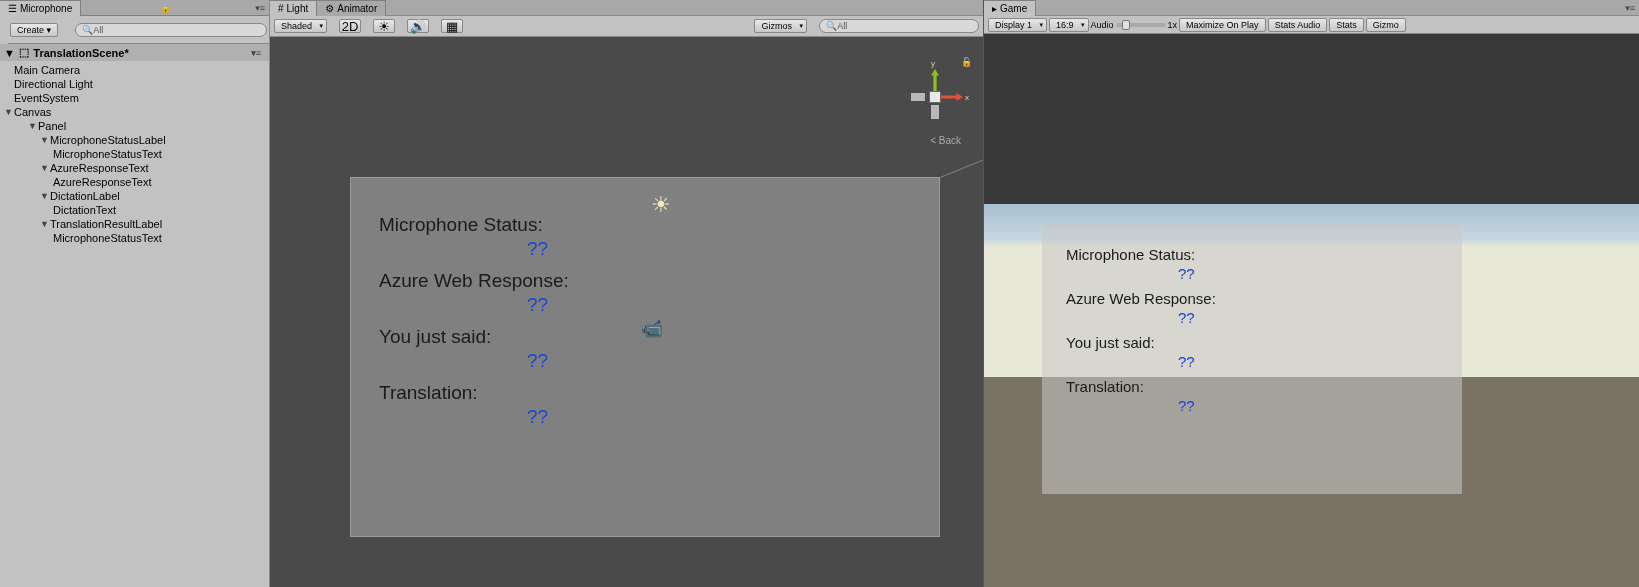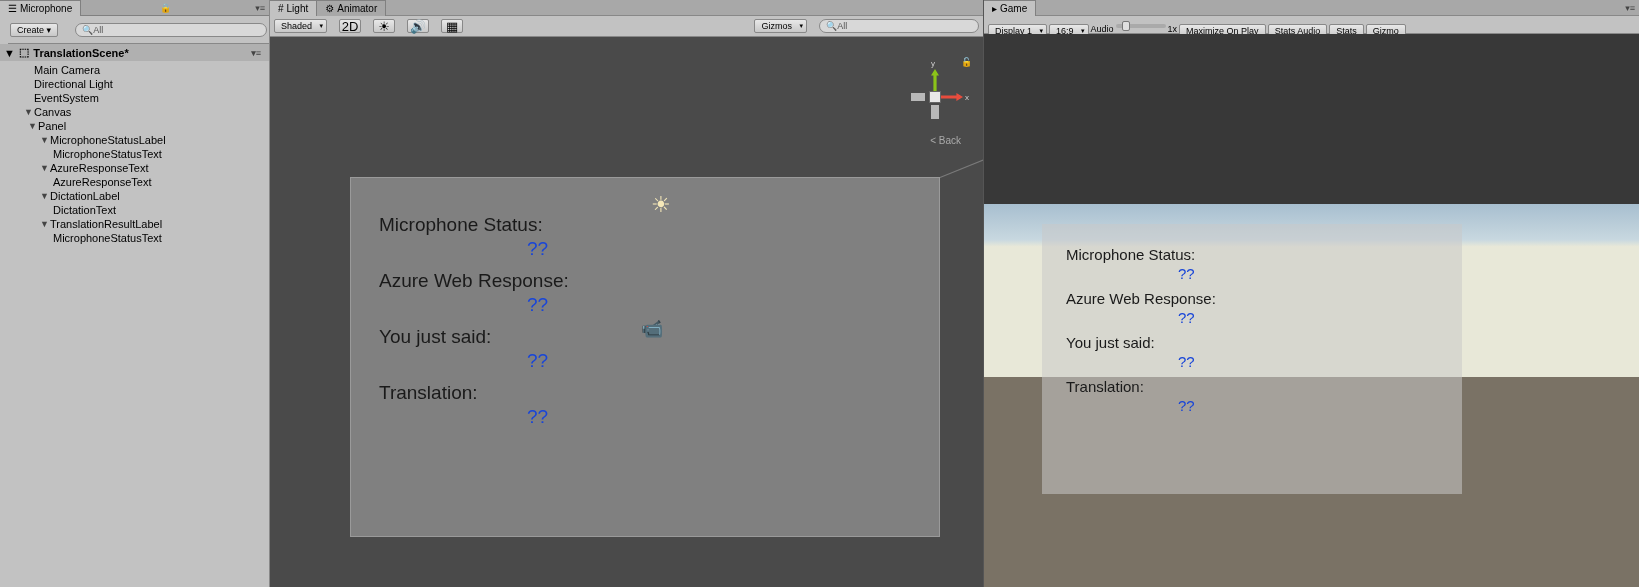--- a/index.html
+++ b/index.html
@@ -10,21 +10,21 @@
 .panel-tab-bar { height: 16px; background: #a8a8a8; border-bottom: 1px solid #808080; display: flex; align-items: center; }
 .panel-tab { background: #c2c2c2; padding: 1px 8px; border-top: 1px solid #808080; border-right: 1px solid #808080; font-size: 10px; display: flex; align-items: center; gap: 3px; height: 16px; }
 .panel-tab.inactive { background: #a8a8a8; }
 .toolbar-row { height: 28px; display: flex; align-items: center; gap: 17px; padding: 0 2px; background: #c2c2c2; border-bottom: 1px solid #888; margin-left: 8px; }
 .btn-small { background: linear-gradient(#e8e8e8,#c8c8c8); border: 1px solid #888; border-radius: 2px; padding: 0 6px; font-size: 9px; height: 14px; display: flex; align-items: center; }
 .search-field { flex: 1; background: #d8d8d8; border: 1px solid #888; border-radius: 8px; height: 14px; padding: 0 6px; font-size: 9px; display: flex; align-items: center; color: #555; }
 .scene-header { background: #b0b0b0; padding: 2px 4px; font-weight: bold; font-size: 11px; display: flex; align-items: center; gap: 4px; }
 .tree { padding: 2px 0; }
 .tree-item { padding: 1px 4px; cursor: default; display: flex; align-items: center; }
 .tree-item .arrow { width: 10px; display: inline-block; color: #444; font-size: 9px; }
-.indent-1 { padding-left: 24px; }
+.indent-1 { padding-left: 4px; }
 .indent-2 { padding-left: 28px; }
 .indent-3 { padding-left: 40px; }
 .indent-4 { padding-left: 43px; }
 .lock-icon { margin-left: auto; font-size: 9px; color: #666; padding-right: 4px; }
 .menu-icon { margin-left: auto; font-size: 9px; color: #444; padding-right: 4px; }
 
 
 .scene-view { flex: 1; min-width: 0; height: 100%; display: flex; flex-direction: column; background: #4a4a4a; border-right: 1px solid #555; }
 .scene-tab-bar { height: 16px; background: #a8a8a8; border-bottom: 1px solid #888; display: flex; align-items: center; }
 .scene-toolbar { height: 18px; background: #c2c2c2; border-bottom: 1px solid #888; display: flex; align-items: center; gap: 12px; padding: 10px 4px; }
@@ -42,21 +42,21 @@
 .gizmo-y { position: absolute; left: 26px; top: 2px; width: 8px; height: 22px; background: #8bc319; clip-path: polygon(50% 0, 100% 30%, 70% 30%, 70% 100%, 30% 100%, 30% 30%, 0 30%); }
 .gizmo-x { position: absolute; left: 36px; top: 26px; width: 22px; height: 8px; background: #e84c3d; clip-path: polygon(0 30%, 70% 30%, 70% 0, 100% 50%, 70% 100%, 70% 70%, 0 70%); }
 .gizmo-neg { position: absolute; width: 14px; height: 8px; background: #b8b8b8; }
 .gizmo-label { position: absolute; font-size: 8px; color: #d0d0d0; }
 .back-label { position: absolute; right: 22px; top: 98px; font-size: 10px; color: #aaa; }
 .gizmo-lock { position: absolute; right: 10px; top: 20px; font-size: 9px; color: #999; }
 .wire-line { position: absolute; border-top: 1px solid #7a7a7a; transform-origin: left center; }
 
 
 .game-view { width: 655px; height: 100%; display: flex; flex-direction: column; background: #383838; }
-.game-toolbar { height: 18px; background: #c2c2c2; border-bottom: 1px solid #888; display: flex; align-items: flex-start; gap: 2px; padding: 8px 4px; font-size: 9px; }
+.game-toolbar { height: 18px; background: #c2c2c2; border-bottom: 1px solid #888; display: flex; align-items: center; gap: 2px; padding: 8px 4px; font-size: 9px; }
 .game-viewport { flex: 1; position: relative; overflow: hidden; }
 .sky { position: absolute; top: 0; left: 0; right: 0; height: 62%; background: linear-gradient(#3a4a5e 0%, #7a9bb8 35%, #c8d8e0 60%, #e8e8d8 62%); }
 .ground { position: absolute; bottom: 0; left: 0; right: 0; height: 38%; background: #7a7265; }
 .game-canvas { position: absolute; left: 58px; top: 190px; width: 420px; height: 270px; background: rgba(200,200,200,0.55); padding: 22px 24px; }
 .game-label { color: #1a1a1a; font-size: 15px; margin-bottom: 2px; }
 .game-value { color: #1845d8; font-size: 15px; margin-left: 112px; margin-bottom: 8px; }
 .slider-track { width: 50px; height: 4px; background: #aaa; border-radius: 2px; position: relative; display: inline-block; vertical-align: middle; }
 .slider-thumb { position: absolute; left: 6px; top: -3px; width: 8px; height: 10px; background: #e0e0e0; border: 1px solid #777; border-radius: 2px; }
 .dark-strip { position: absolute; top: 0; left: 0; right: 0; height: 170px; background: #383838; }
 </style>

